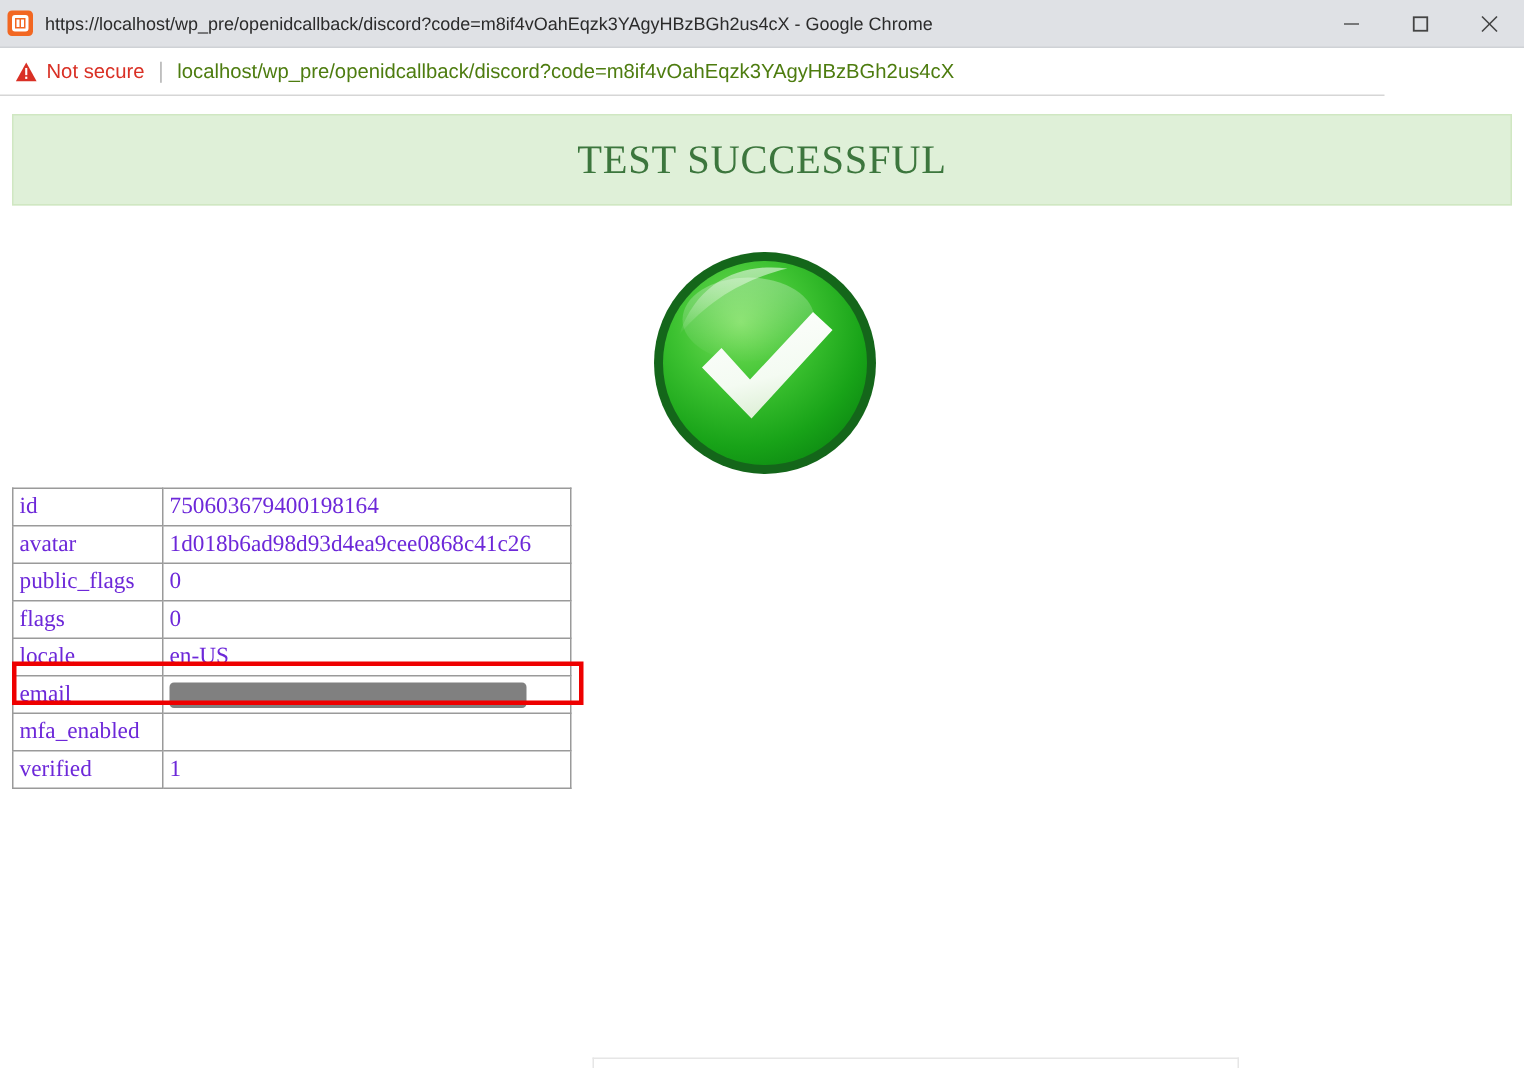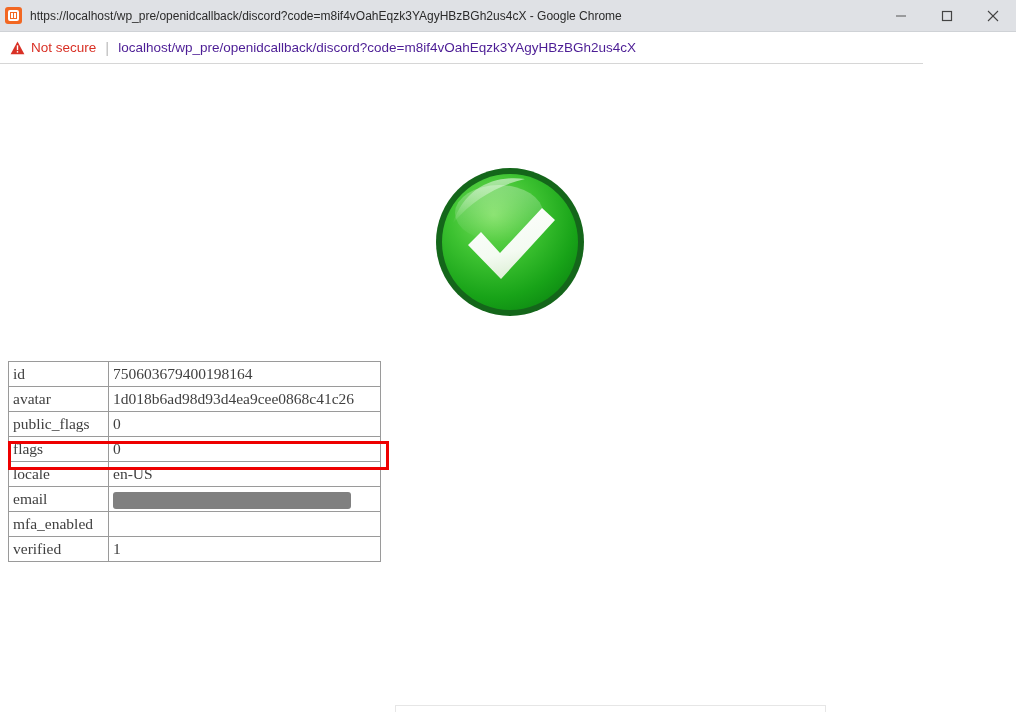--- a/index.html
+++ b/index.html
@@ -96,21 +96,21 @@
     white-space: nowrap;
     flex: 0 0 auto;
   }
   .addr-sep {
     color: #bdbdbd;
     margin: 0 9px;
     font-size: 15px;
     flex: 0 0 auto;
   }
   .url-text {
-    color: #4c1d95;
+    color: #4d7c0f;
     font-size: 13.5px;
     white-space: nowrap;
     overflow: hidden;
     flex: 1 1 auto;
   }
 
   
   .page {
     position: absolute;
     left: 0; top: 65px;
@@ -147,22 +147,21 @@
     width: 154px; height: 154px;
   }
 
   
   .data-table {
     position: absolute;
     left: 8px; top: 260px;
     border-collapse: collapse;
     font-family: "Liberation Serif", serif;
     font-size: 15.5px;
-    color: #404040;
-    margin-top: 36px;
+    color: #6d28d9;
   }
   .data-table td {
     border: 1px solid #9a9a9a;
     padding: 1px 4px;
     height: 24px;
     vertical-align: middle;
     line-height: 22px;
     box-sizing: border-box;
   }
   .cell-key {
@@ -241,20 +240,23 @@
     <rect x="6.8" y="4.3" width="1.4" height="4.8" fill="#ffffff"></rect>
     <rect x="6.8" y="10.1" width="1.4" height="1.5" fill="#ffffff"></rect>
   </svg>
   <span class="notsecure">Not secure</span>
   <span class="addr-sep">|</span>
   <span class="url-text">localhost/wp_pre/openidcallback/discord?code=m8if4vOahEqzk3YAgyHBzBGh2us4cX</span>
 </div>
 
 <div class="page">
 
+  <div class="banner">
+    <div class="banner-title">TEST SUCCESSFUL</div>
+  </div>
 
   <div class="checkwrap">
     <svg width="154" height="154" viewBox="0 0 154 154">
       <defs>
         <radialGradient id="ballGrad" cx="38%" cy="30%" r="78%">
           <stop offset="0%" stop-color="#79df5c"></stop>
           <stop offset="42%" stop-color="#3dc231"></stop>
           <stop offset="78%" stop-color="#18a318"></stop>
           <stop offset="100%" stop-color="#0d8a12"></stop>
         </radialGradient>

